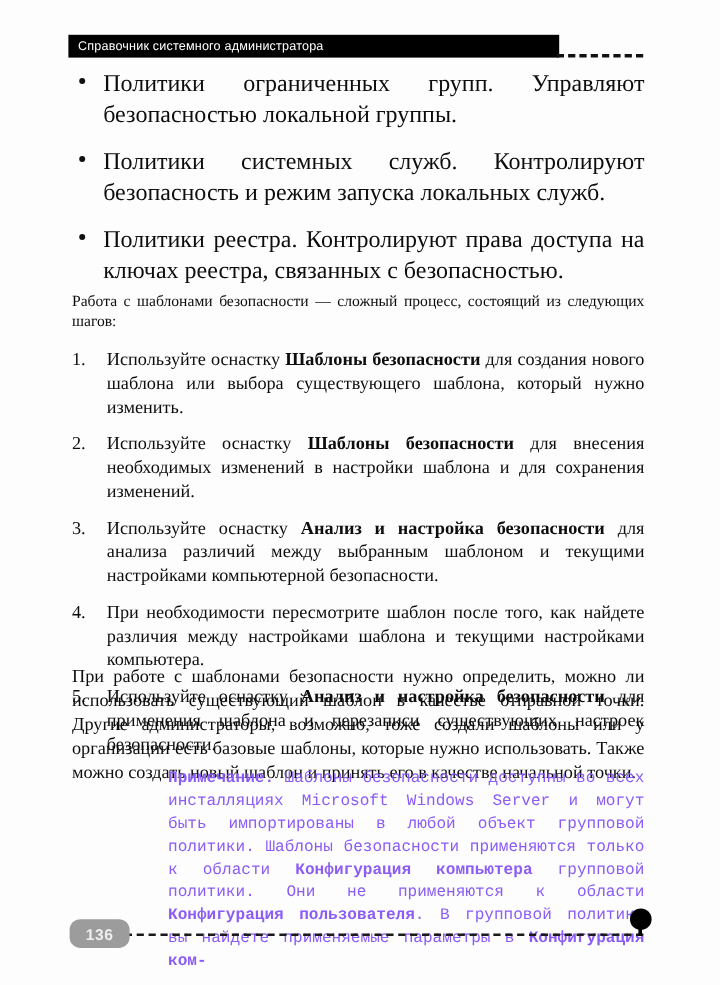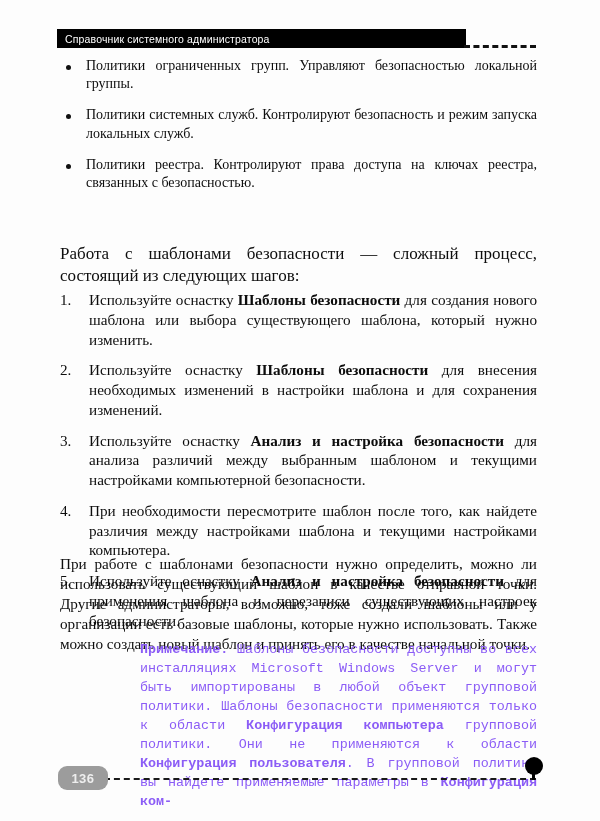--- a/index.html
+++ b/index.html
@@ -60,40 +60,40 @@
   }
 
   
   .bullets {
     top: 57px;
   }
   .bullet-item {
     position: relative;
     padding-left: 26px;
     margin-bottom: 13px;
-    font-size: 14px;
+    font-size: 20px;
     line-height: 1.30;
     text-align: justify;
     text-justify: inter-word;
   }
   .bullet-item::before {
     content: "";
     position: absolute;
     left: 6px;
     top: 8px;
     width: 5px;
     height: 5px;
     border-radius: 50%;
     background: #111;
   }
 
   
   .intro {
     top: 243px;
-    font-size: 17px;
+    font-size: 13px;
     line-height: 1.30;
     text-align: justify;
     text-justify: inter-word;
   }
 
   
   .steps {
     top: 290px;
   }
   .step-item {

